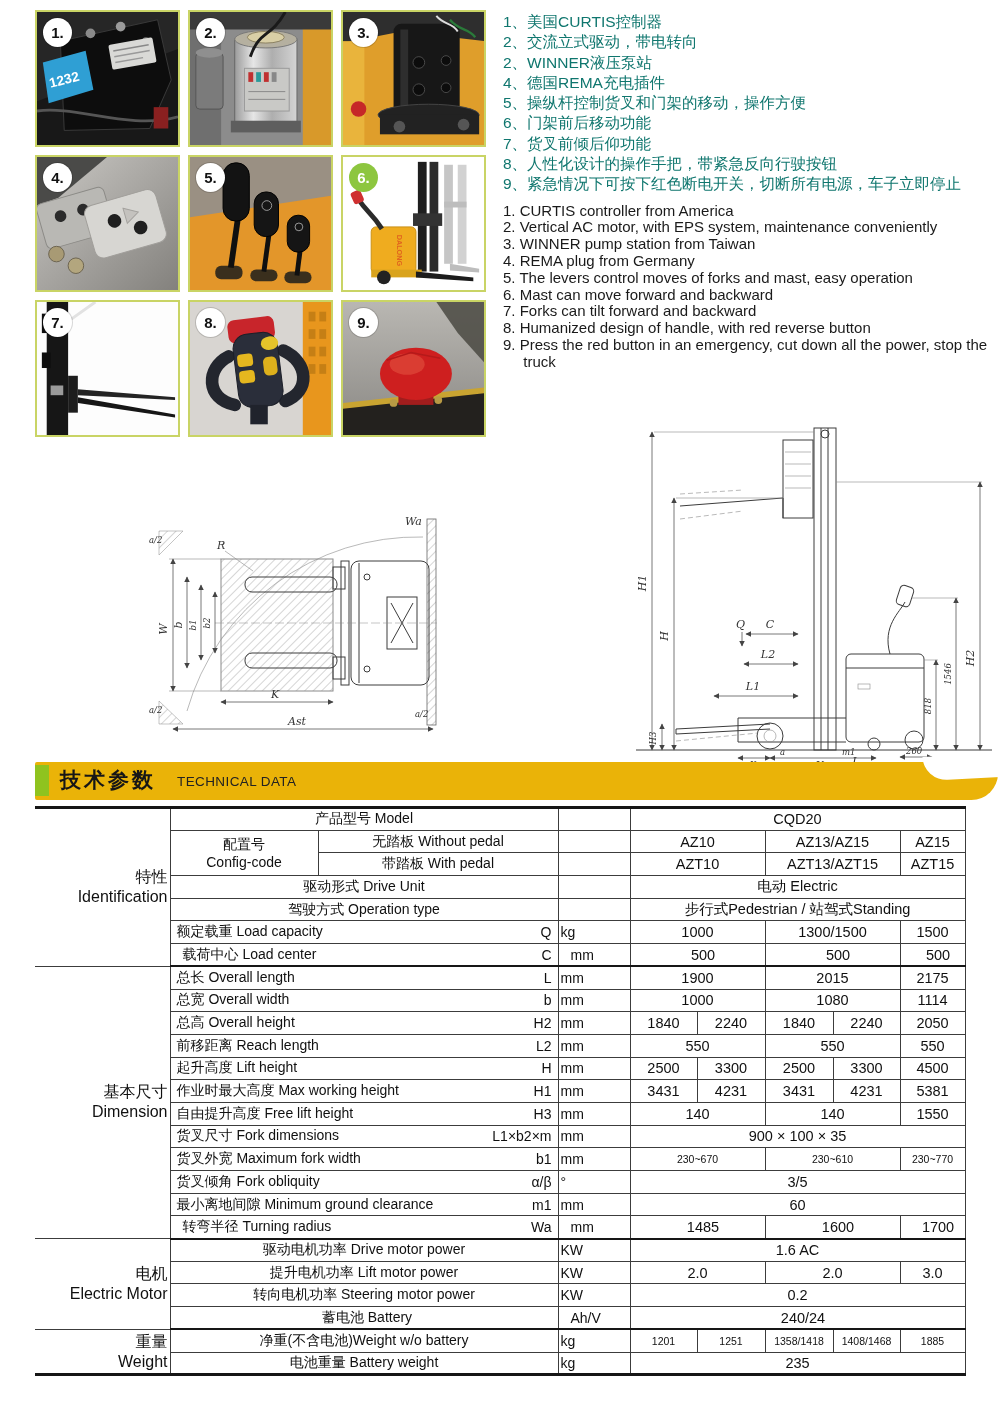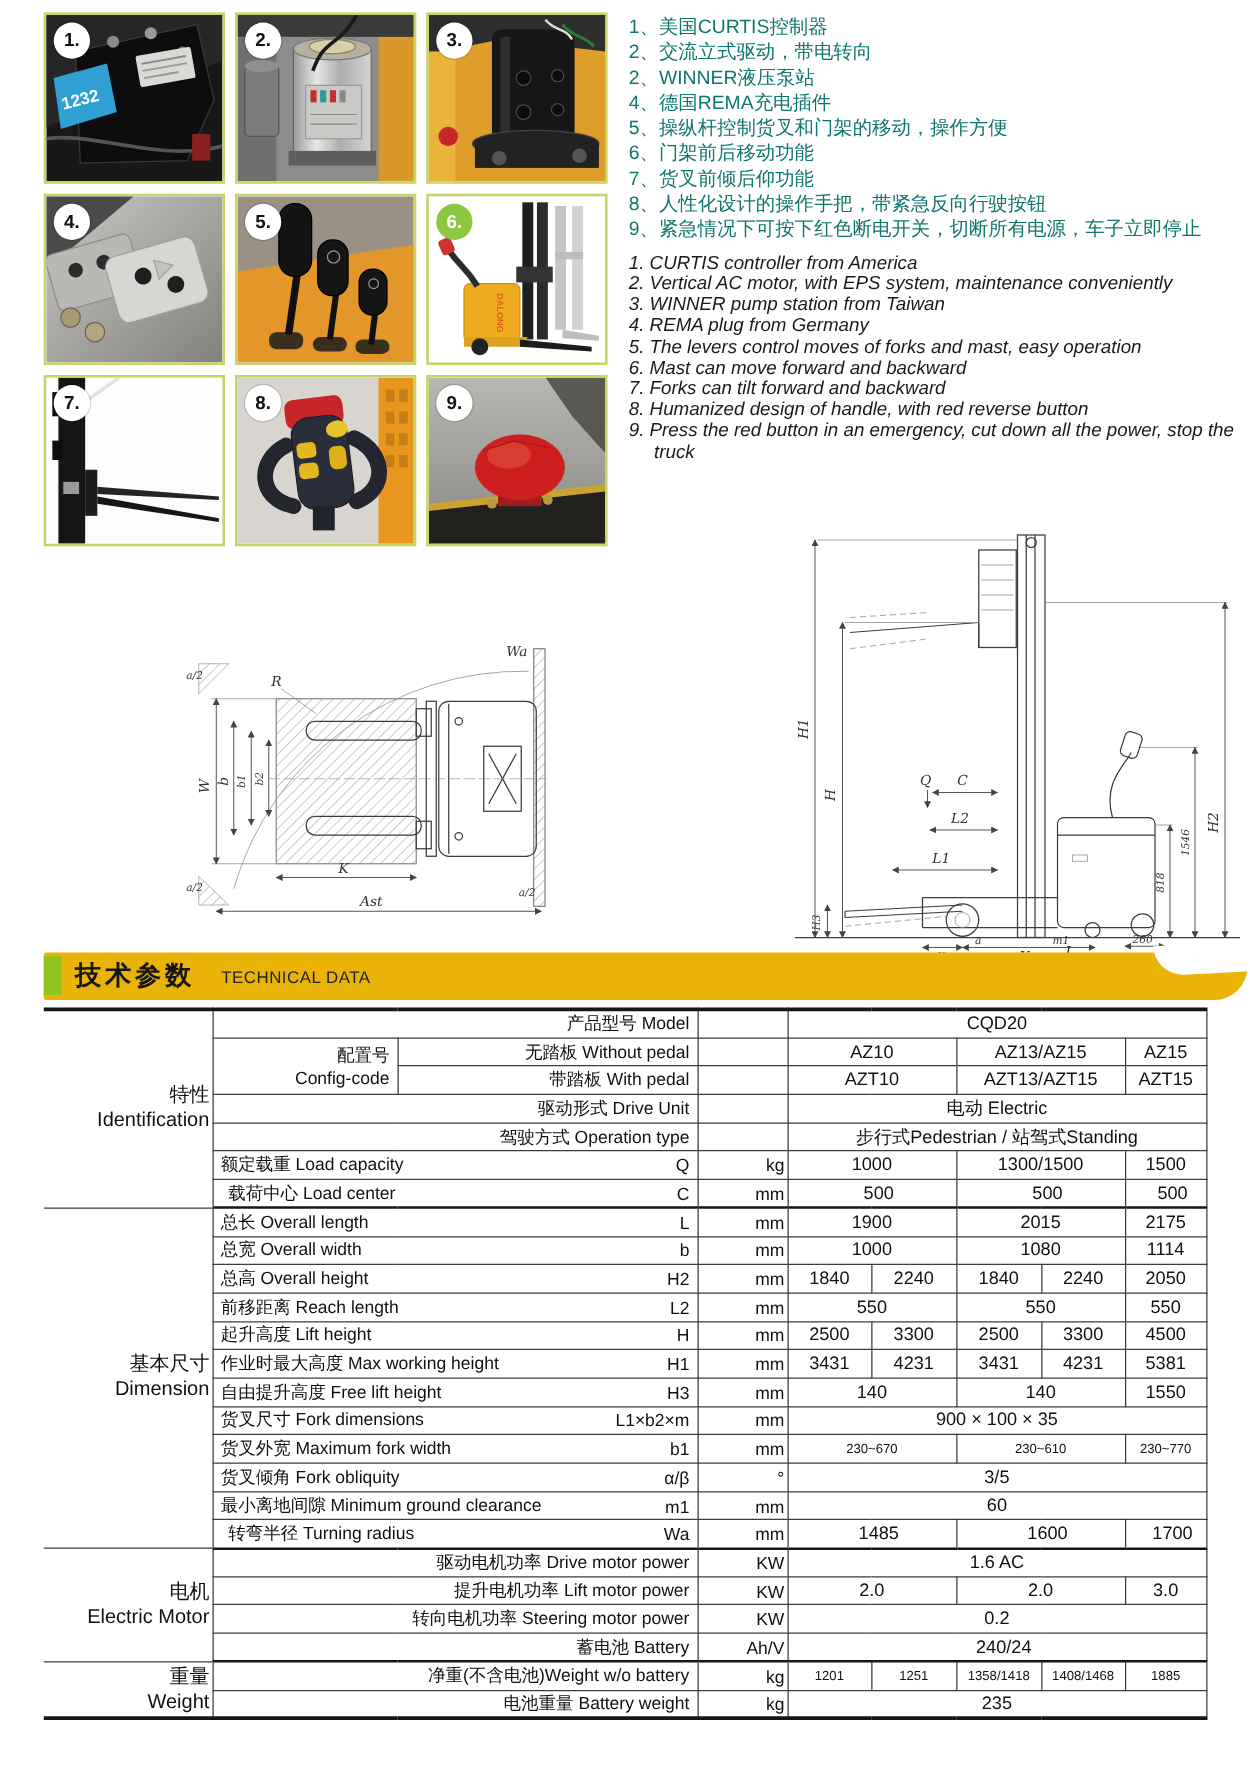--- a/index.html
+++ b/index.html
@@ -15,21 +15,21 @@
     border:2px solid #c9d465; box-sizing:border-box; overflow:hidden; background:#eee; }
   .photo svg { display:block; width:100%; height:100%; }
   .badge { position:absolute; top:6px; left:6px; width:29px; height:29px; border-radius:50%;
     background:#fff; color:#111; font-weight:bold; font-size:15px;
     display:flex; align-items:center; justify-content:center; box-shadow:0 0 0 1px rgba(0,0,0,.15); }
   .badge.green { background:#8dc63f; color:#fff; box-shadow:none; }
   
   .features { position:absolute; left:503px; top:12px; width:494px; }
   .cn-list { font-size:15.5px; line-height:20.3px; color:#0f766e; }
   .cn-list .item { padding-left:2em; text-indent:-2em; }
-  .en-list { margin-top:8px; font-size:15px; line-height:16.8px; color:#1a1a1a;font-style:italic; }
+  .en-list { margin-top:8px; font-size:15px; line-height:16.8px; color:#1a1a1a; }
   .en-list .item { padding-left:1.35em; text-indent:-1.35em; }
   
   .drawing-top  { position:absolute; left:125px; top:505px; }
   .drawing-side { position:absolute; left:618px; top:398px; }
   .dr-line  { stroke:#3c3c3c; stroke-width:1; fill:none; }
   .dr-thin  { stroke:#8a8a8a; stroke-width:.6; fill:none; }
   .dr-dim   { stroke:#555; stroke-width:.8; fill:none; }
   .dr-lab   { font-family:"DejaVu Serif","Liberation Serif",serif; font-style:italic;
               font-size:11px; fill:#333; }
   .dr-lab-s { font-family:"DejaVu Serif","Liberation Serif",serif; font-style:italic;
@@ -44,24 +44,24 @@
     letter-spacing:3px; color:#161616; }
   .title-en { position:absolute; left:142px; top:12px; font-size:13.5px; letter-spacing:.4px; color:#222; }
   
   .spec-table { position:absolute; left:35px; top:806px; width:930px;
     border-collapse:collapse; table-layout:fixed;
     border-top:3px solid #161616; border-bottom:3px solid #161616; }
   .spec-table td { border:1px solid #3c3c3c; height:22.7px; padding:0 6px;
     font-size:14px; color:#101010; box-sizing:border-box; white-space:nowrap; overflow:hidden; }
   .spec-table td.g { border-left:none; text-align:right; font-size:16px; line-height:1.25;
     white-space:normal; padding:0 2px; }
-  .spec-table td.pn { text-align:right; }
+  .spec-table td.pn { text-align:center; }
   .spec-table .pc { display:flex; justify-content:space-between; align-items:center; }
   .spec-table .sym { padding-left:4px; }
-  .spec-table td.u { text-align:right; padding:0 2px;margin-left:24px; }
+  .spec-table td.u { text-align:left; padding:0 2px;margin-left:24px; }
   .spec-table td.v { text-align:center; font-size:14.5px; padding:0 1px; }
   .spec-table td.vs { font-size:10.5px; }
   .spec-table tr.gb td { border-bottom:2.5px solid #161616;padding-left:12px; }
 </style>
 </head>
 <body>
 
 <div class="photo-grid">
 
   <figure class="photo">

